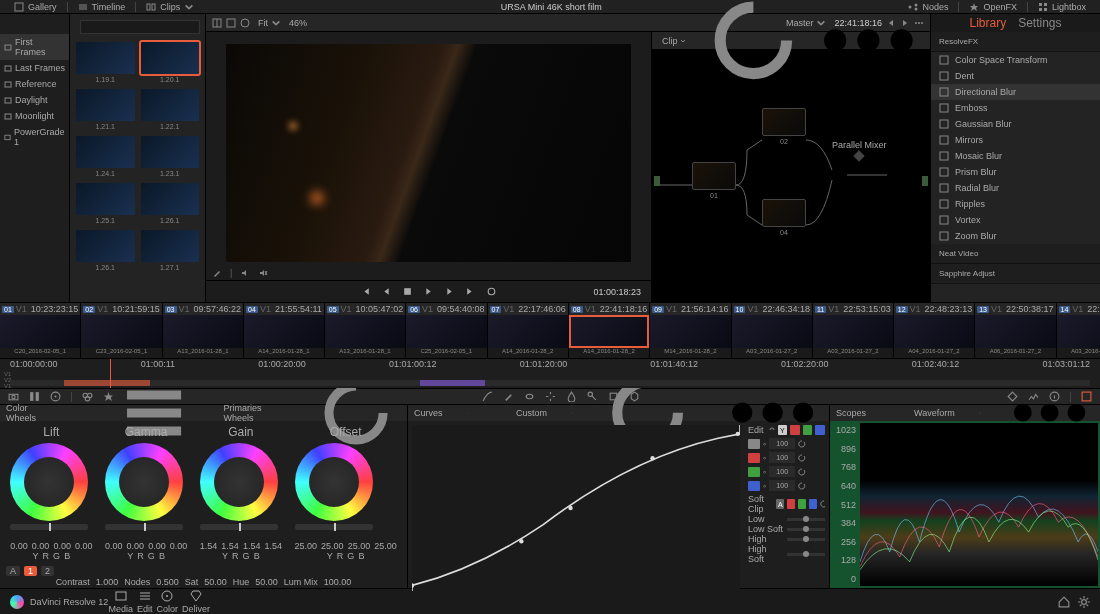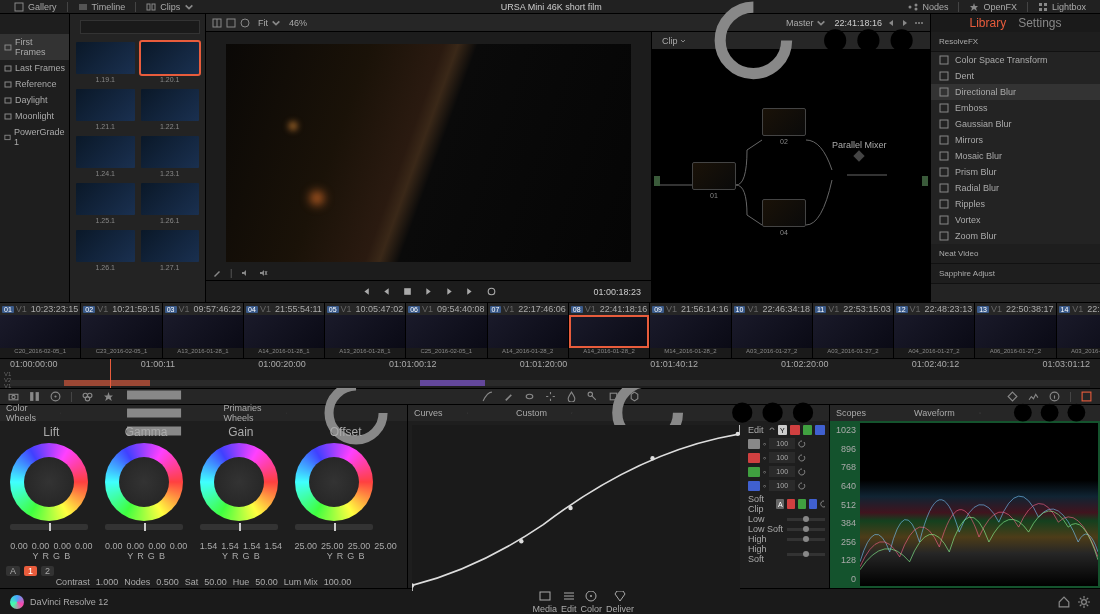--- a/index.html
+++ b/index.html
@@ -97,21 +97,21 @@
 .slider{height:3px;flex:1;background:#333;position:relative}
 .slider::after{content:"";position:absolute;left:50%;top:-2px;width:6px;height:6px;background:#888;border-radius:50%;transform:translateX(-50%)}
 .scopes-panel{width:270px;background:#14532d;display:flex;flex-direction:column}
 .scope-body{flex:1;display:flex}
 .scope-scale{width:28px;display:flex;flex-direction:column;justify-content:space-between;padding:4px 2px;font-size:7px;text-align:right;color:#e88030}
 .scope-img{flex:1;background:#000;position:relative;margin:2px}
 .scope-wave{position:absolute;inset:0;background:linear-gradient(180deg,transparent 0%,transparent 35%,rgba(80,180,255,0.2) 45%,rgba(255,80,120,0.25) 55%,rgba(80,255,120,0.25) 60%,rgba(255,200,80,0.3) 70%,rgba(255,255,255,0.15) 80%,transparent 100%)}
 .footer{height:26px;background:#1a1a1a;display:flex;align-items:center;padding:0 10px;border-top:1px solid #000}
 .app-brand{display:flex;align-items:center;gap:6px;font-size:9px}
 .brand-logo{width:14px;height:14px;border-radius:50%;background:conic-gradient(#4af,#f4a,#4fa,#4af)}
-.page-tabs{flex:1;display:flex;justify-content:center;gap:4px}
+.page-tabs{flex:1;display:flex;gap:4px}
 .ptab{display:flex;flex-direction:column;align-items:center;gap:1px;font-size:7px;color:#777;cursor:pointer}
 .ptab.active{color:#e85c3c}
 .ptab svg{width:14px;height:14px;fill:currentColor}
 .footer-right{display:flex;gap:8px}
 .footer-right svg{width:12px;height:12px;fill:#888}
 </style>
 </head>
 <body>
 
 <div class="top-bar">

